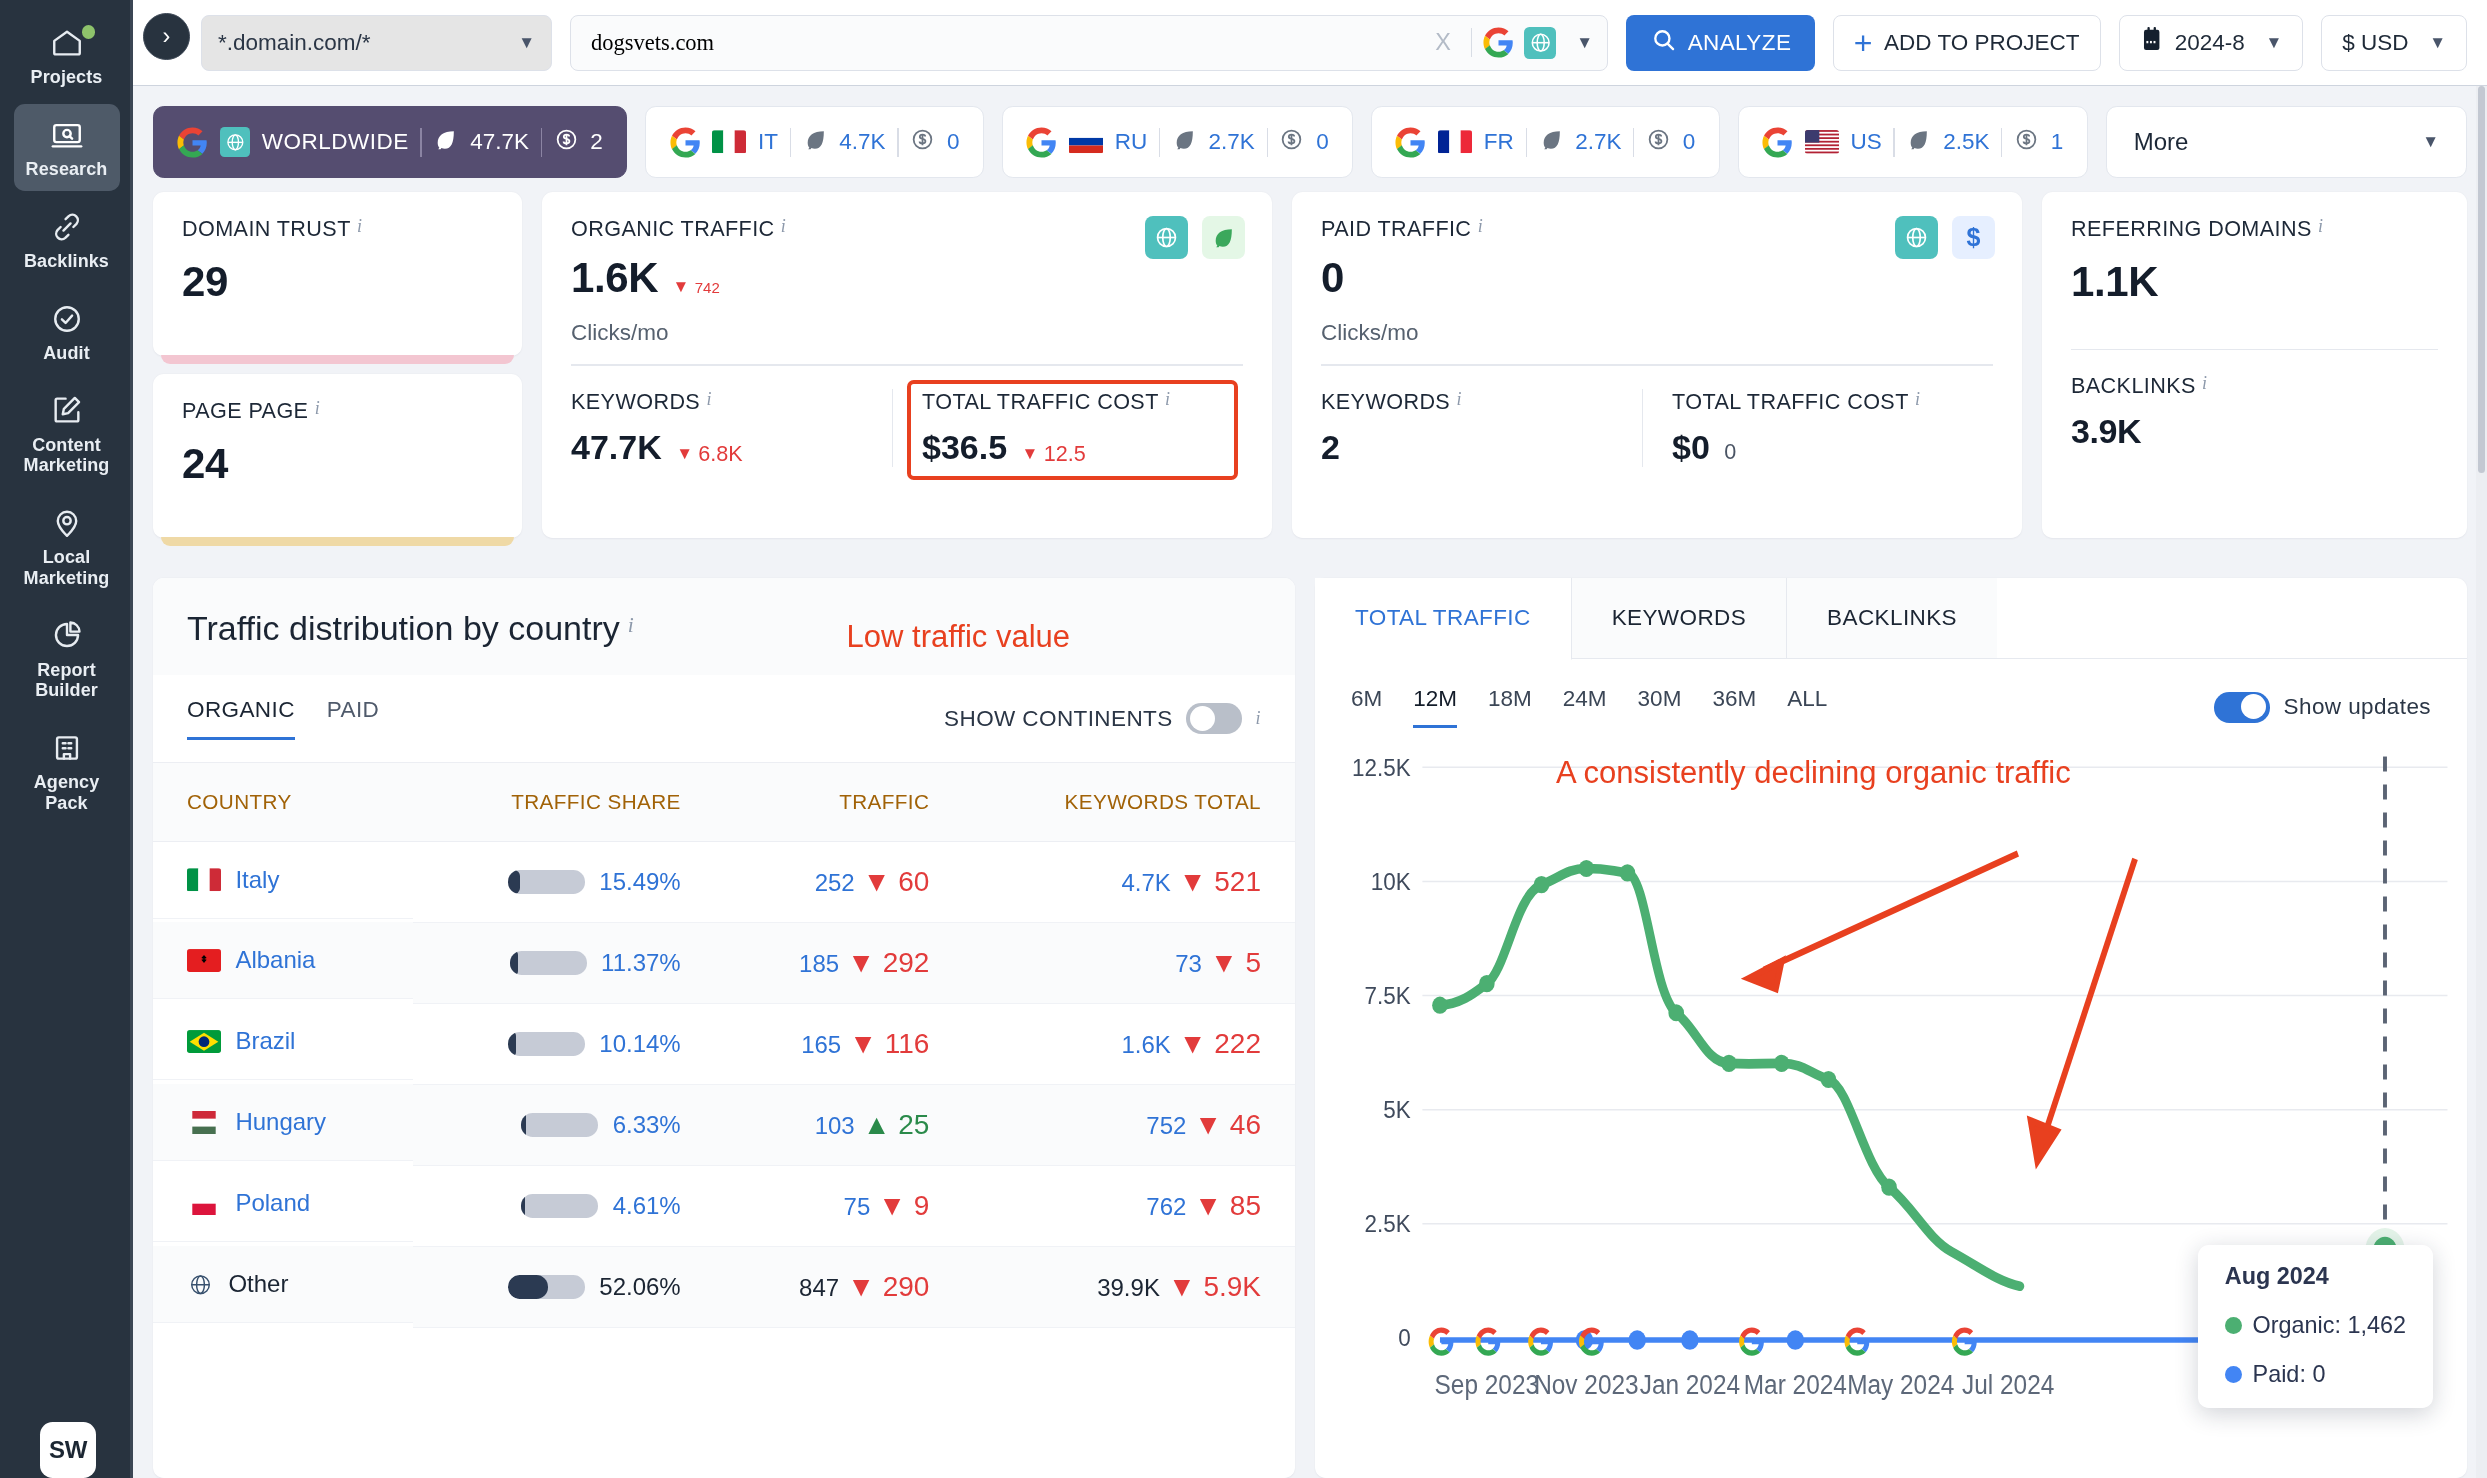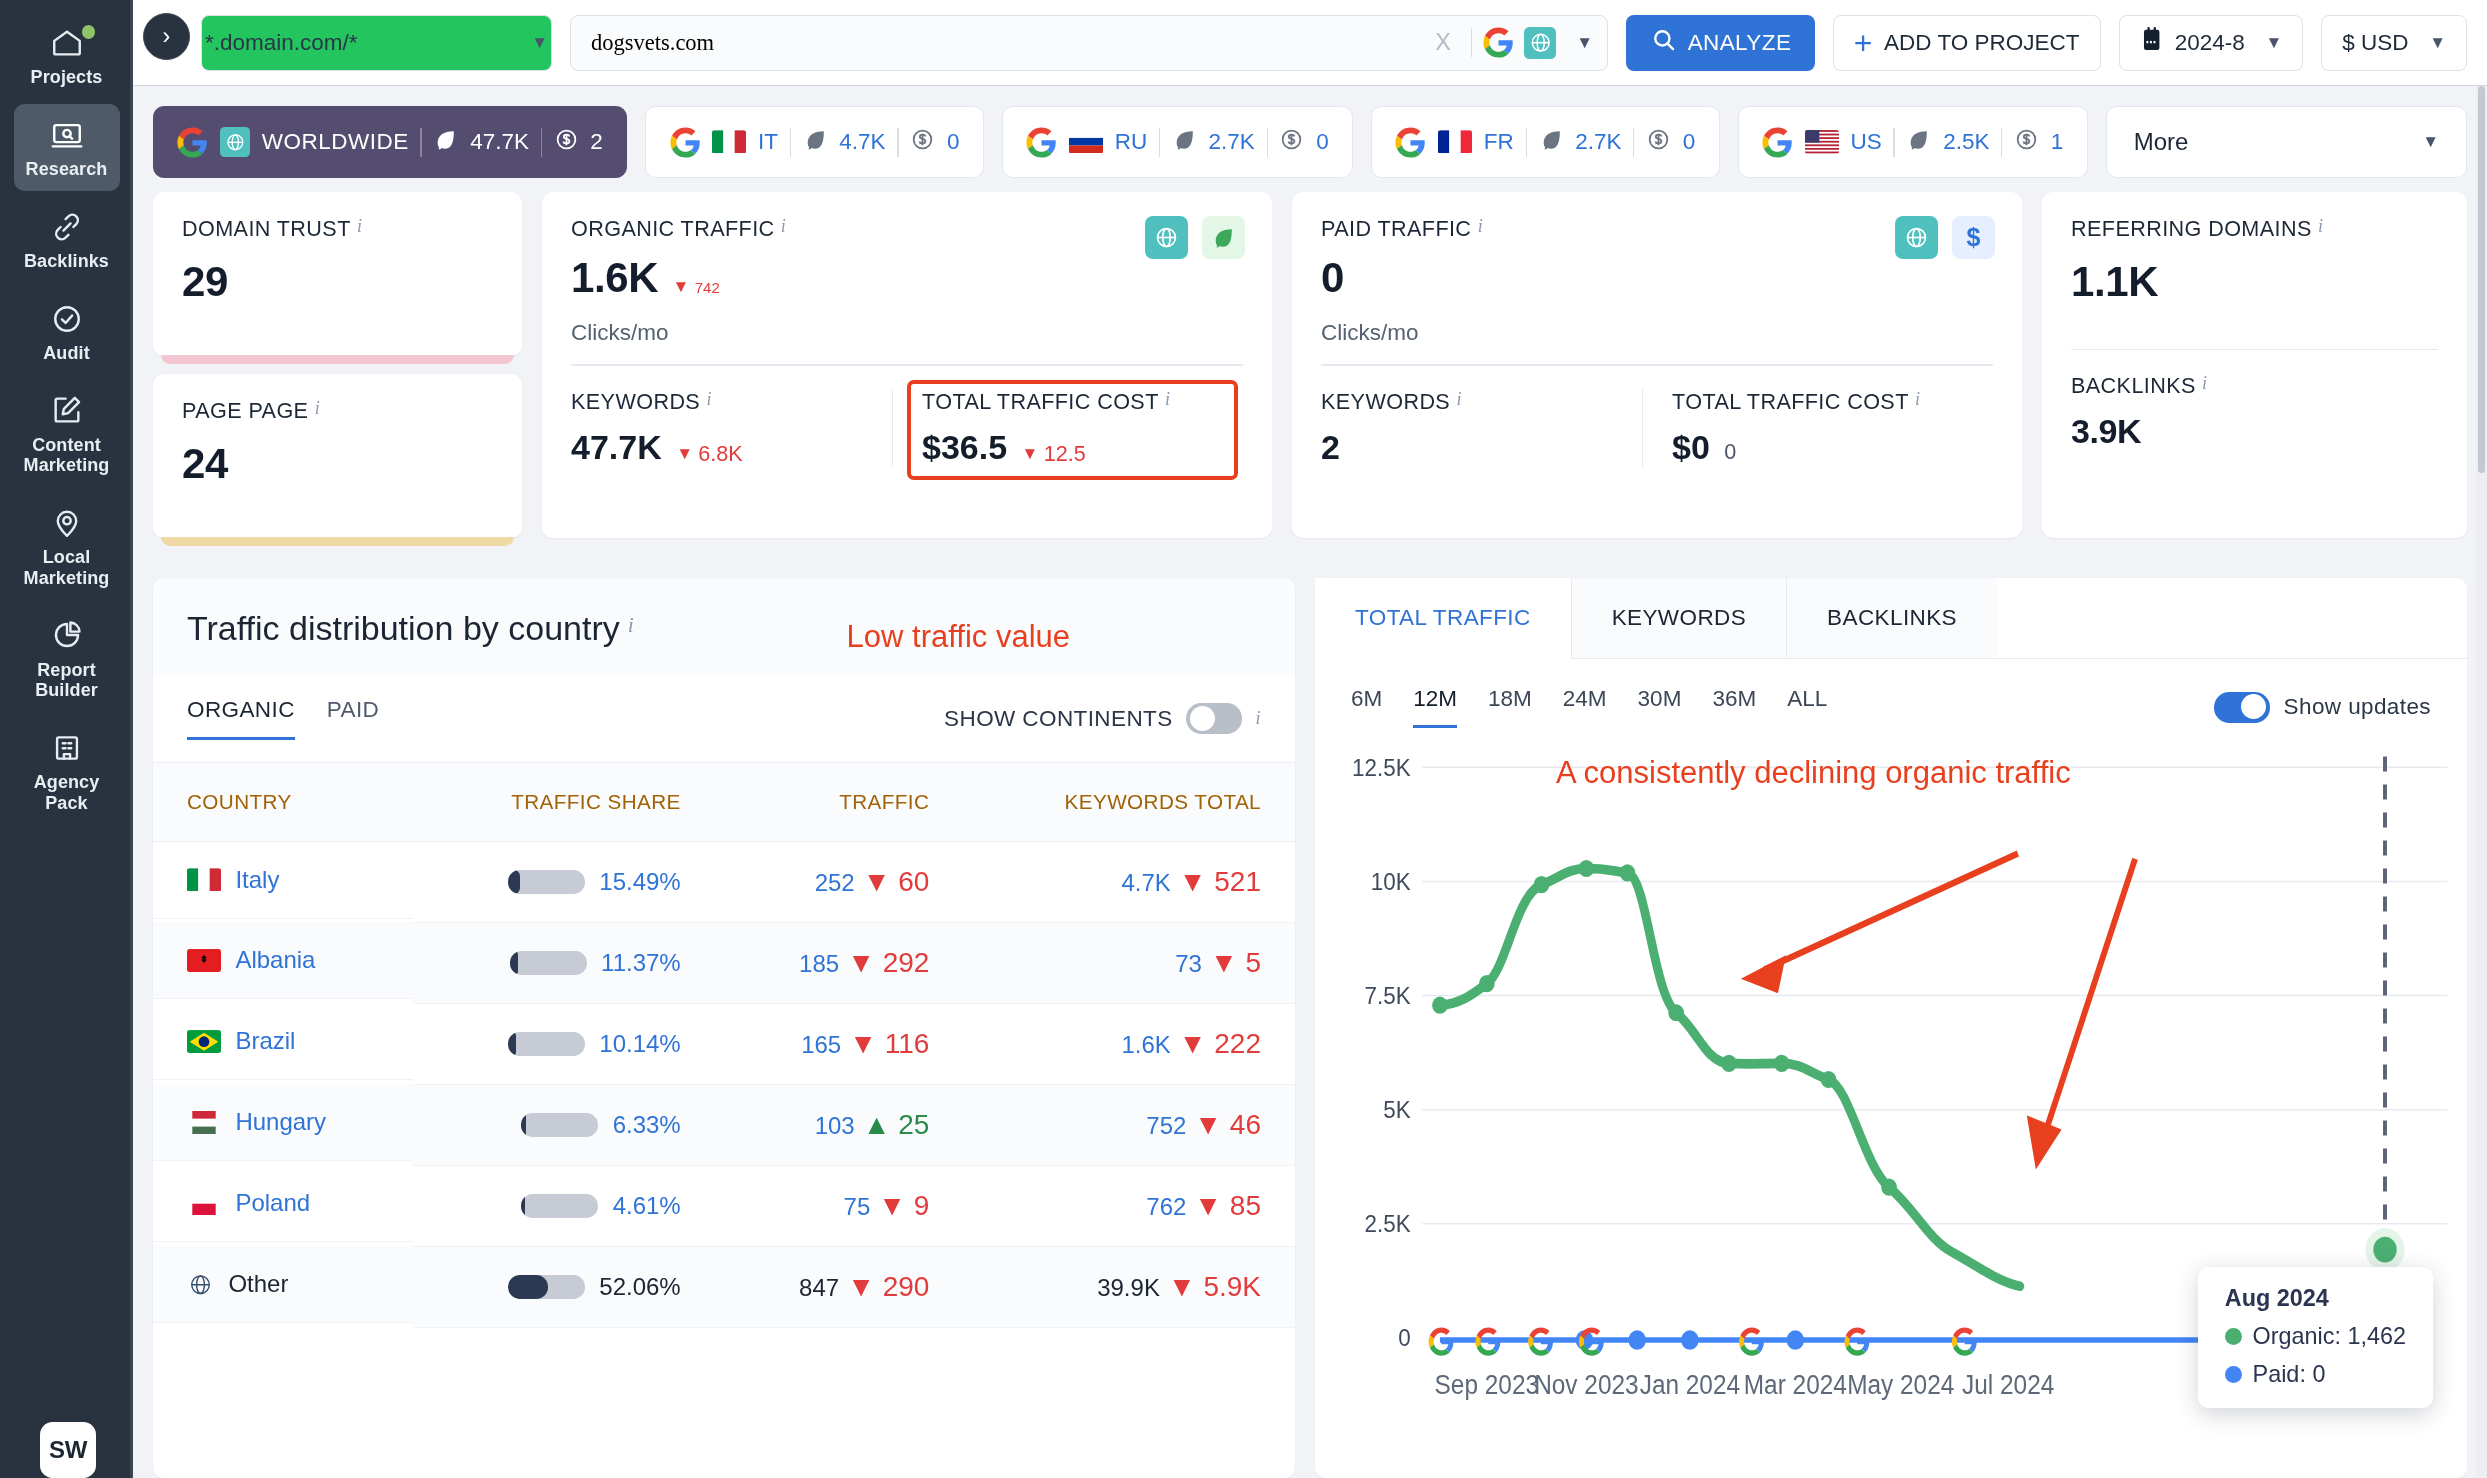--- a/index.html
+++ b/index.html
@@ -51,22 +51,22 @@
 
   
   .main { flex:1; display:flex; flex-direction:column; min-width:0; background:#f1f3f7;}
 
   
   .topbar {
     height:86px; flex:0 0 86px; background:#fff; display:flex; align-items:center;
     gap:18px; padding:0 20px 0 68px; border-bottom:1.8px solid #ced4de;
   }
   .ctl {
-    height:56px; border:1.3px solid #dde1e9; border-radius:8px; background:#22c55e;
-    display:flex; align-items:center; padding:0 3px; font-size:22.5px; color:#2b3646;
+    height:56px; border:1.3px solid #dde1e9; border-radius:8px; background:#e5e5e5;
+    display:flex; align-items:center; padding:0 16px; font-size:22.5px; color:#2b3646;
   }
   .ctl.domain-select { width:351px; justify-content:space-between; cursor:pointer; }
   .search-wrap { flex:1; min-width:0; display:flex; align-items:center; gap:12.6px; }
   .search-box {
     flex:1; min-width:0; height:56px; border:1.3px solid #dde1e9; border-radius:8px;
     background:#fafbfc; display:flex; align-items:center; padding:0 14.4px 0 20px; gap:10.8px;
   }
   .search-box input {
     flex:1; min-width:0; border:0; outline:0; background:transparent;
     font-family:Liberation Serif, serif; font-size:22.5px; color:#000000;
@@ -202,21 +202,21 @@
   .chart-area { flex:1; position:relative; padding:9px 18px 0 27px; min-height:0; }
 
   .ann { position:absolute; color:#e8401f; font-size:31px; white-space:nowrap; z-index:9; }
   svg.overlay { position:absolute; inset:0; width:100%; height:100%; pointer-events:none; z-index:8; }
 
   .tooltip {
     position:absolute; background:#fff; border-radius:10.8px; padding:18px 27px 20px;
     box-shadow:0 5.4px 23.4px rgba(25,35,60,.2); z-index:12; min-width:230px;
   }
   .tt-title { font-size:23.4px; color:#2b3550; font-weight:600; margin-bottom:9px; }
-  .tt-row { display:flex; align-items:center; gap:10.8px; font-size:23.4px; color:#2b3550; margin-top:11px; }
+  .tt-row { display:flex; align-items:center; gap:10.8px; font-size:23.4px; color:#2b3550; margin-top:22px; }
   .dotg { width:17px; height:17px; border-radius:50%; background:#4caf72; }
   .dotb { width:17px; height:17px; border-radius:50%; background:#4285f4; }
 
   .scrollbar-v {
     position:absolute; right:0; top:86px; bottom:0; width:10.8px; background:#eceef2; z-index:30;
   }
   .scrollbar-v i { position:absolute; top:0; left:1.8px; width:7.2px; height:387px; border-radius:3.6px; background:#c3c8d2; display:block;}
 </style>
 </head>
 <body>

